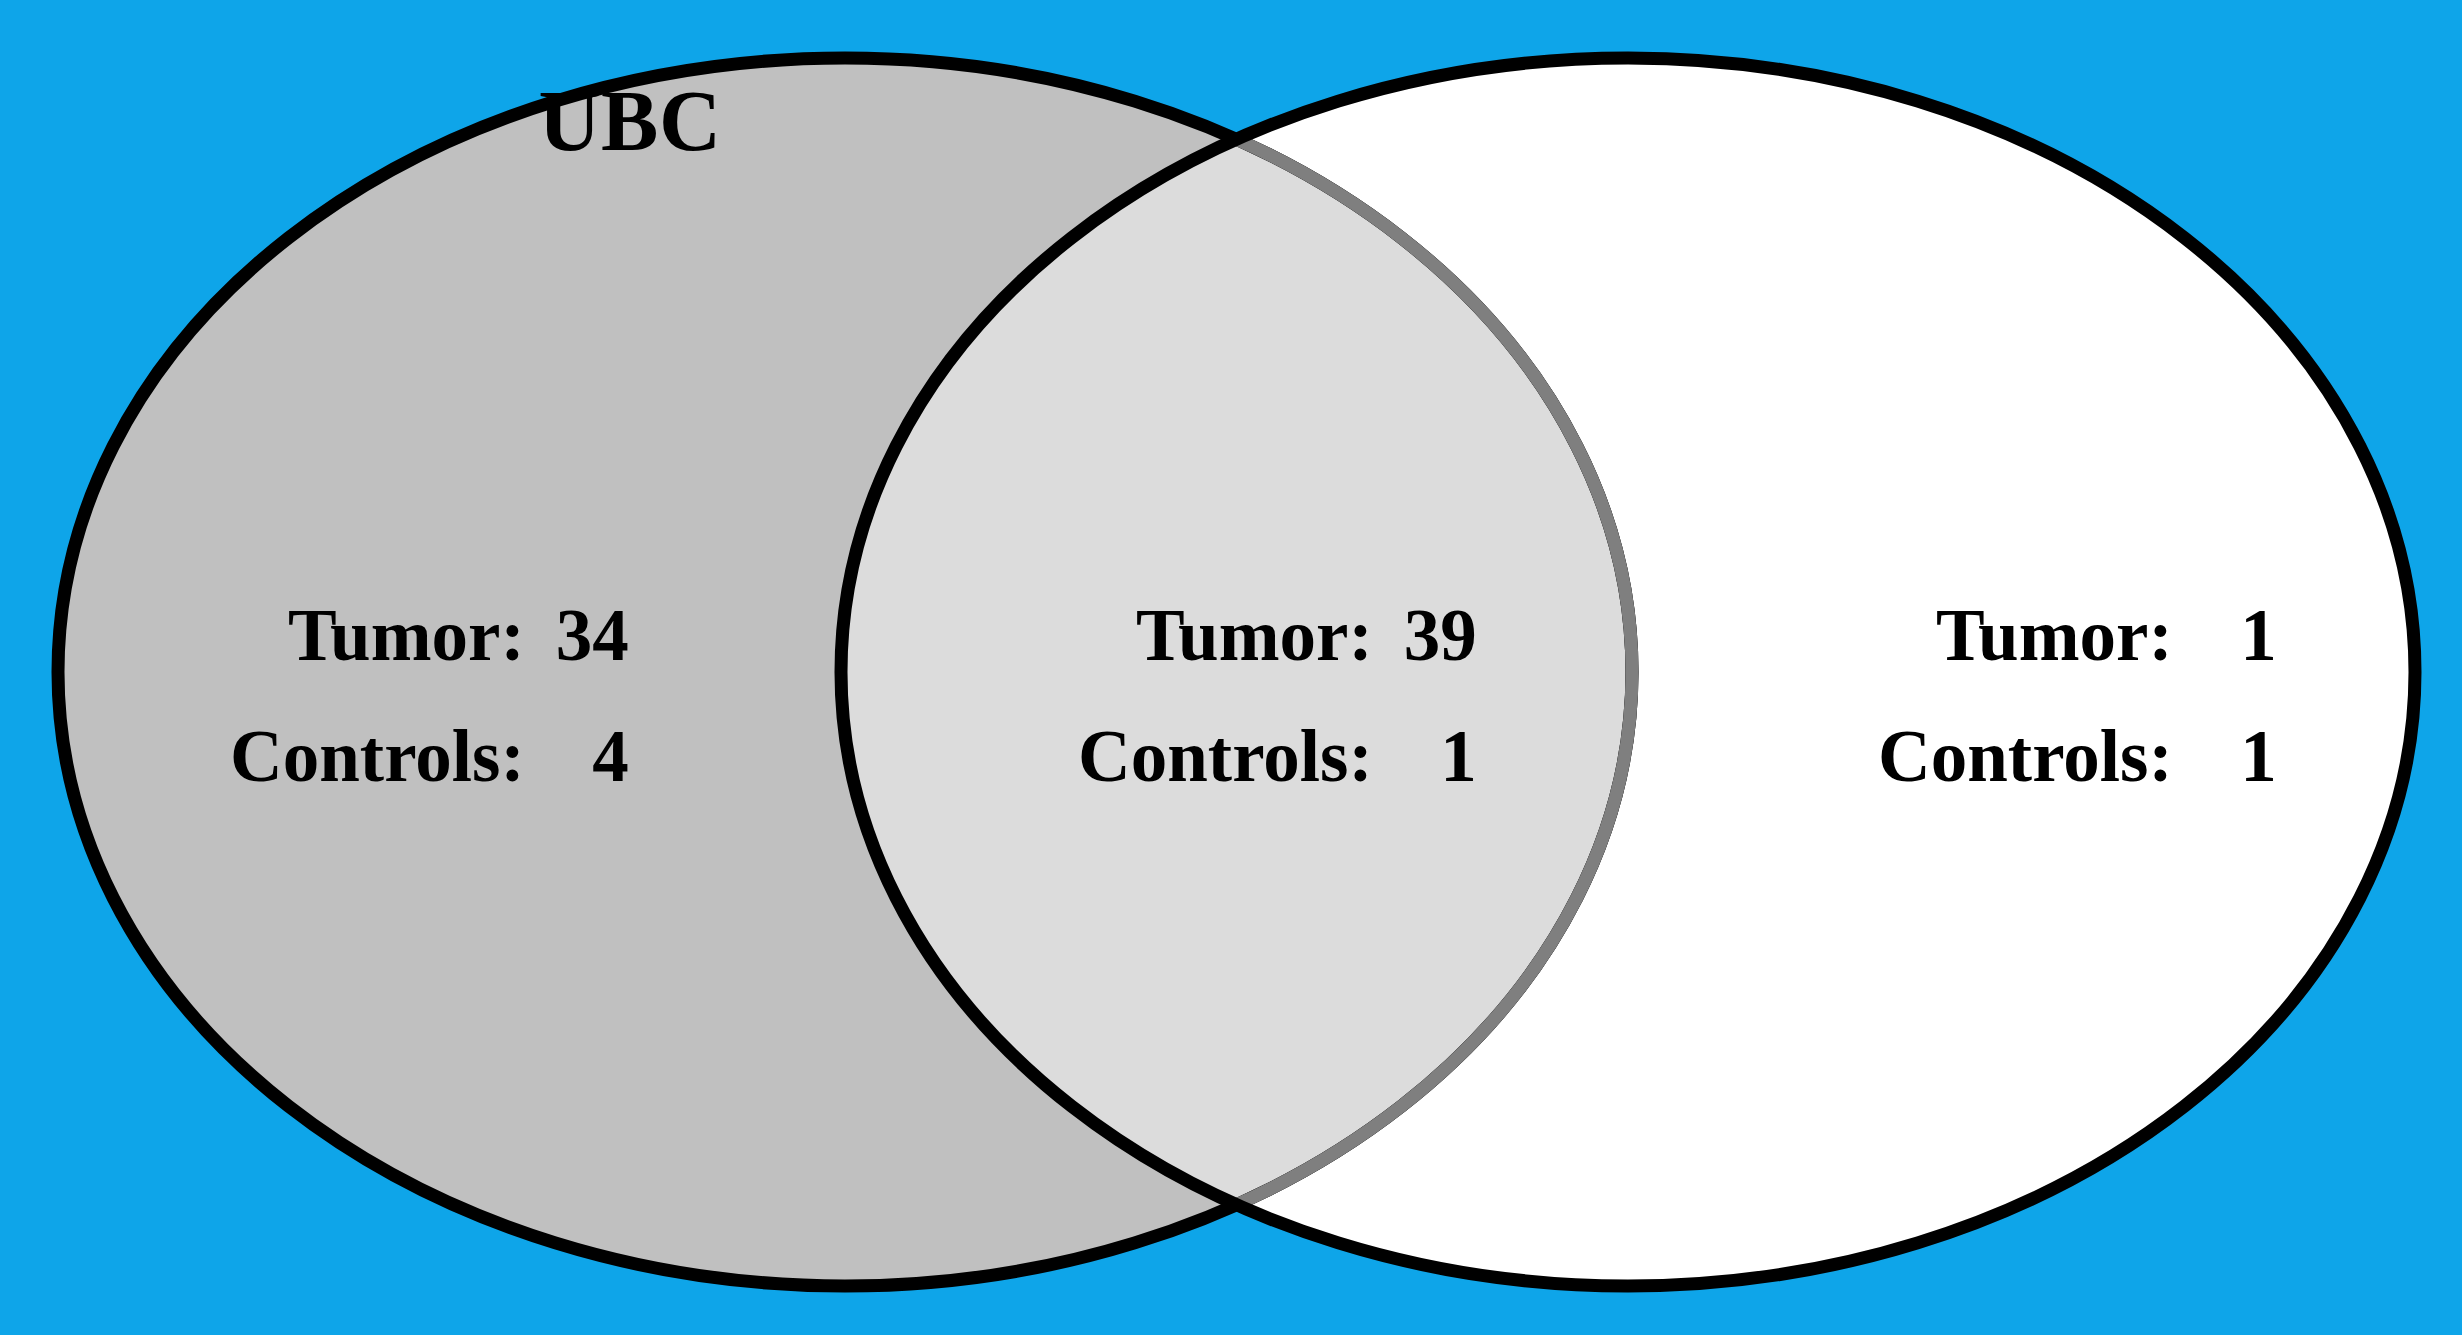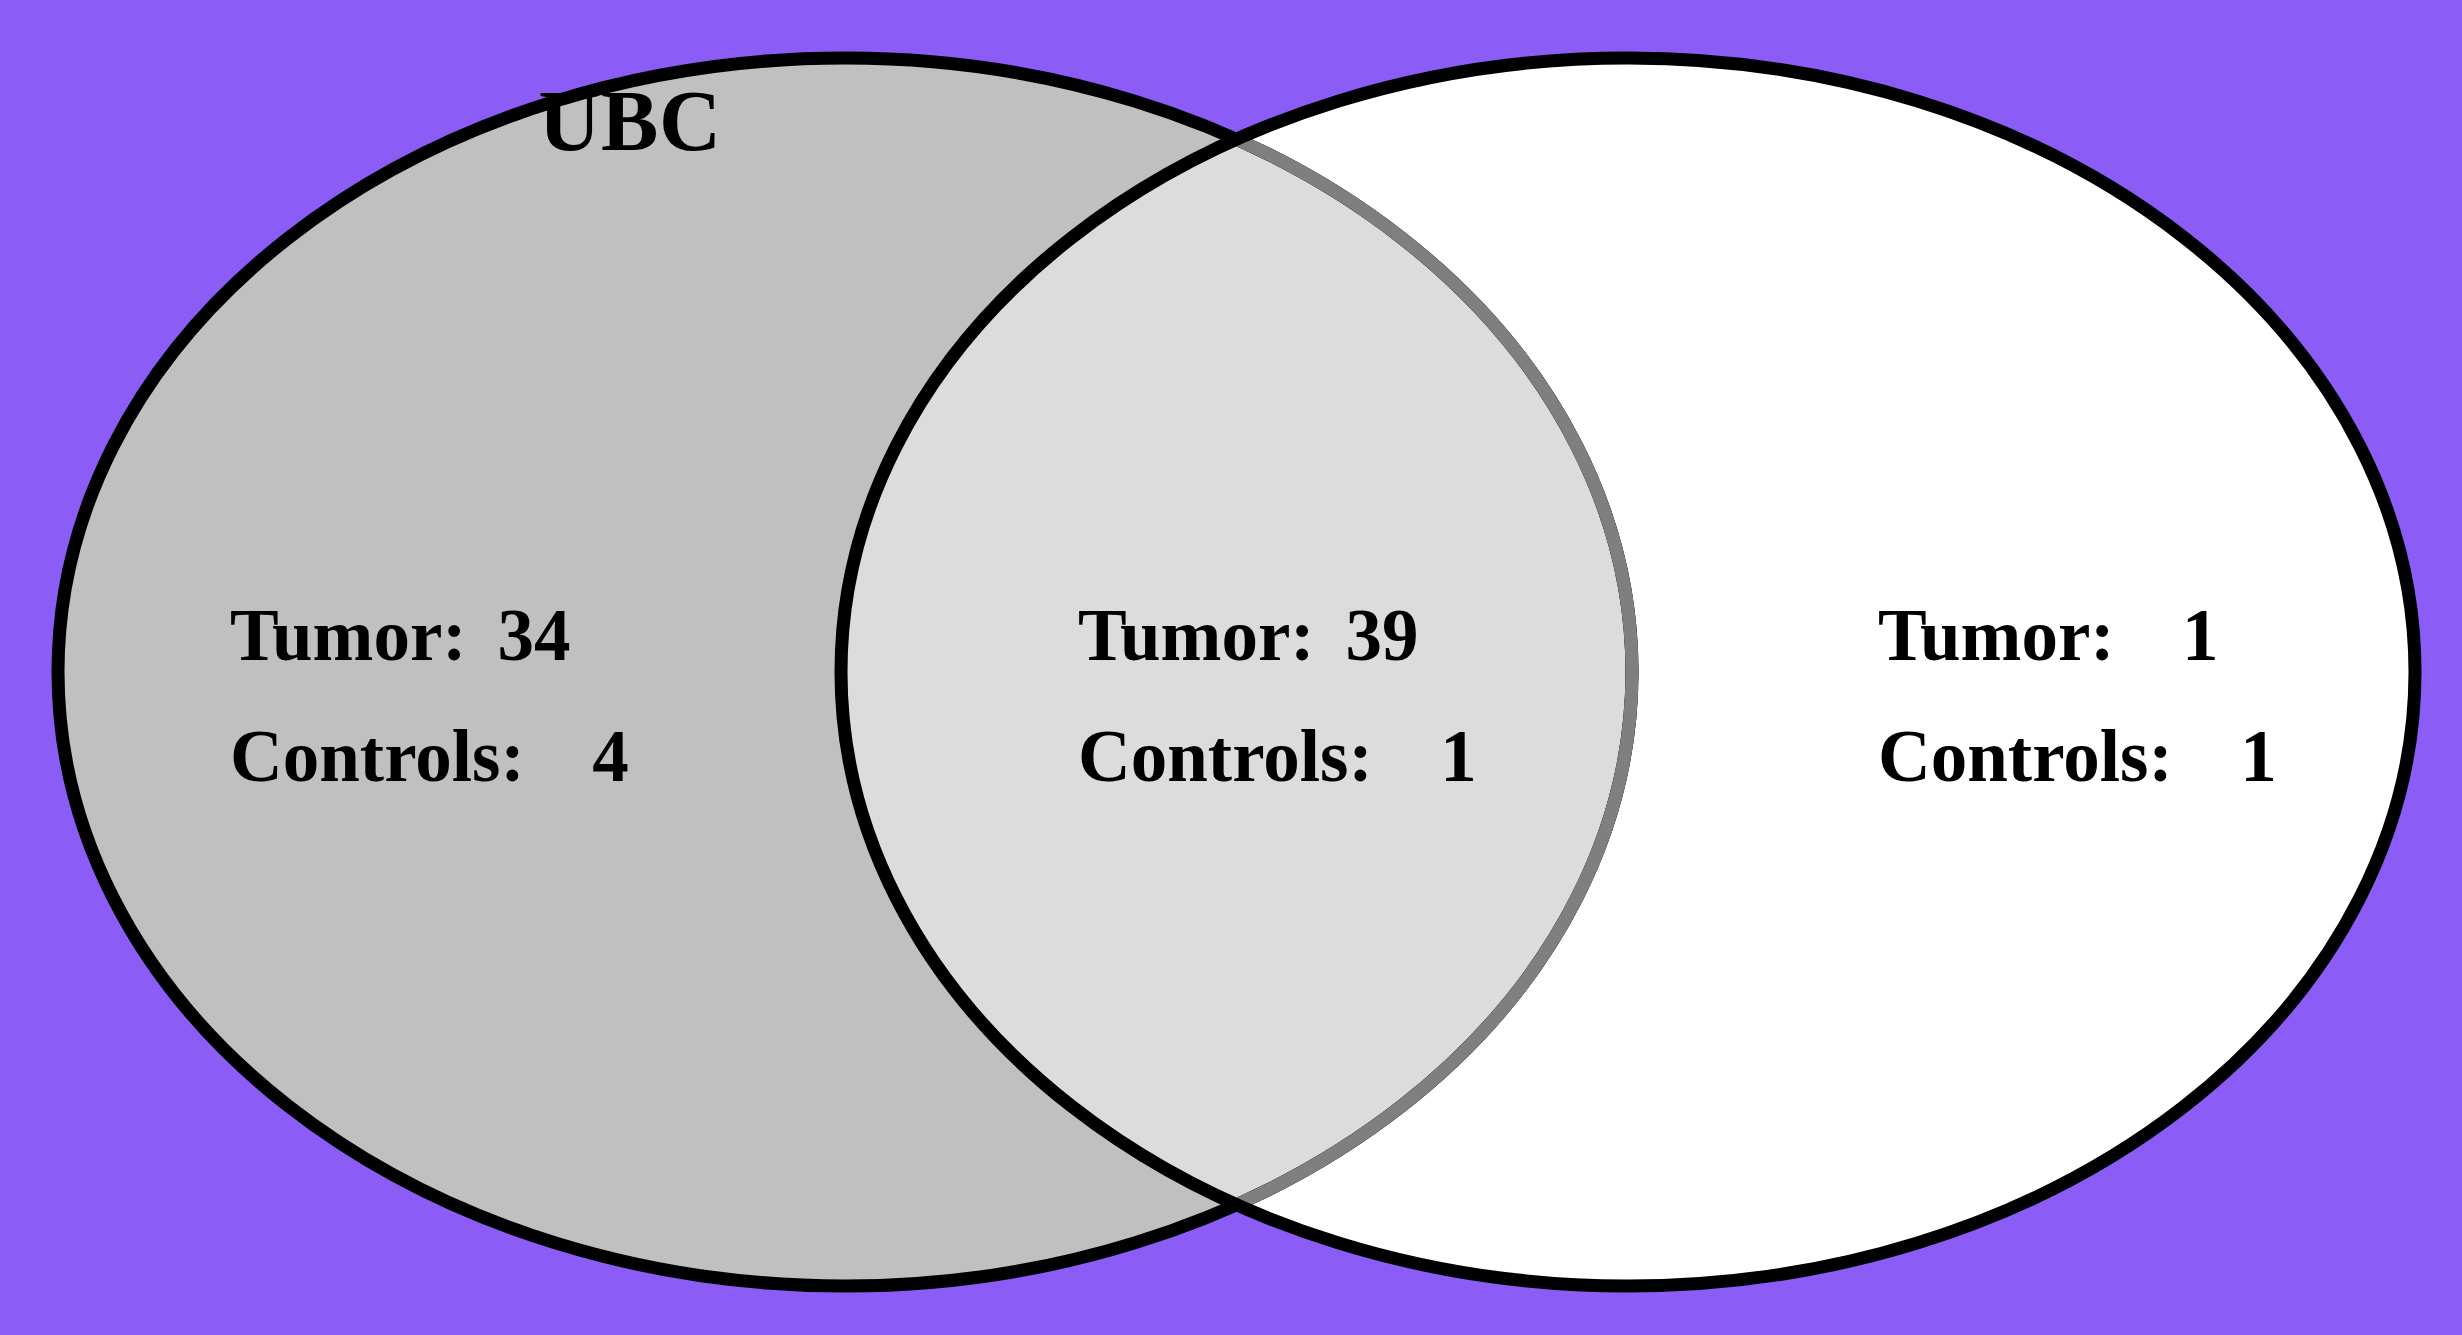--- a/index.html
+++ b/index.html
@@ -52,41 +52,41 @@
     position: absolute;
     font-family: "Liberation Serif", "DejaVu Serif", serif;
     font-weight: bold;
     font-size: 73px;
     line-height: 1.16;
     color: #000000;
     white-space: nowrap;
   }
   .count-row {
     display: flex;
-    justify-content: flex-start;
+    justify-content: flex-end;
     align-items: baseline;
   }
   .count-label {
     display: inline-block;
     text-align: left;
   }
   .count-value {
     display: inline-block;
     text-align: right;
     min-width: 104px;
     margin-top: 36px;
   }
   #counts-left  { left: 230px;  top: 558px; }
   #counts-inter { left: 1078px; top: 558px; }
   #counts-right { left: 1878px; top: 558px; }
 </style>
 </head>
 <body>
 
-<div id="venn-stage" style="background: #8b5cf6;">
+<div id="venn-stage" style="background: #0ea5e9;">
 
   <svg id="venn-svg" viewBox="0 0 2462 1335">
     <defs>
 
       <clipPath id="clip-right-ellipse">
         <ellipse cx="1628" cy="672" rx="787" ry="614"></ellipse>
       </clipPath>
 
       <clipPath id="clip-left-ellipse">
         <ellipse cx="845" cy="672" rx="787" ry="614"></ellipse>

